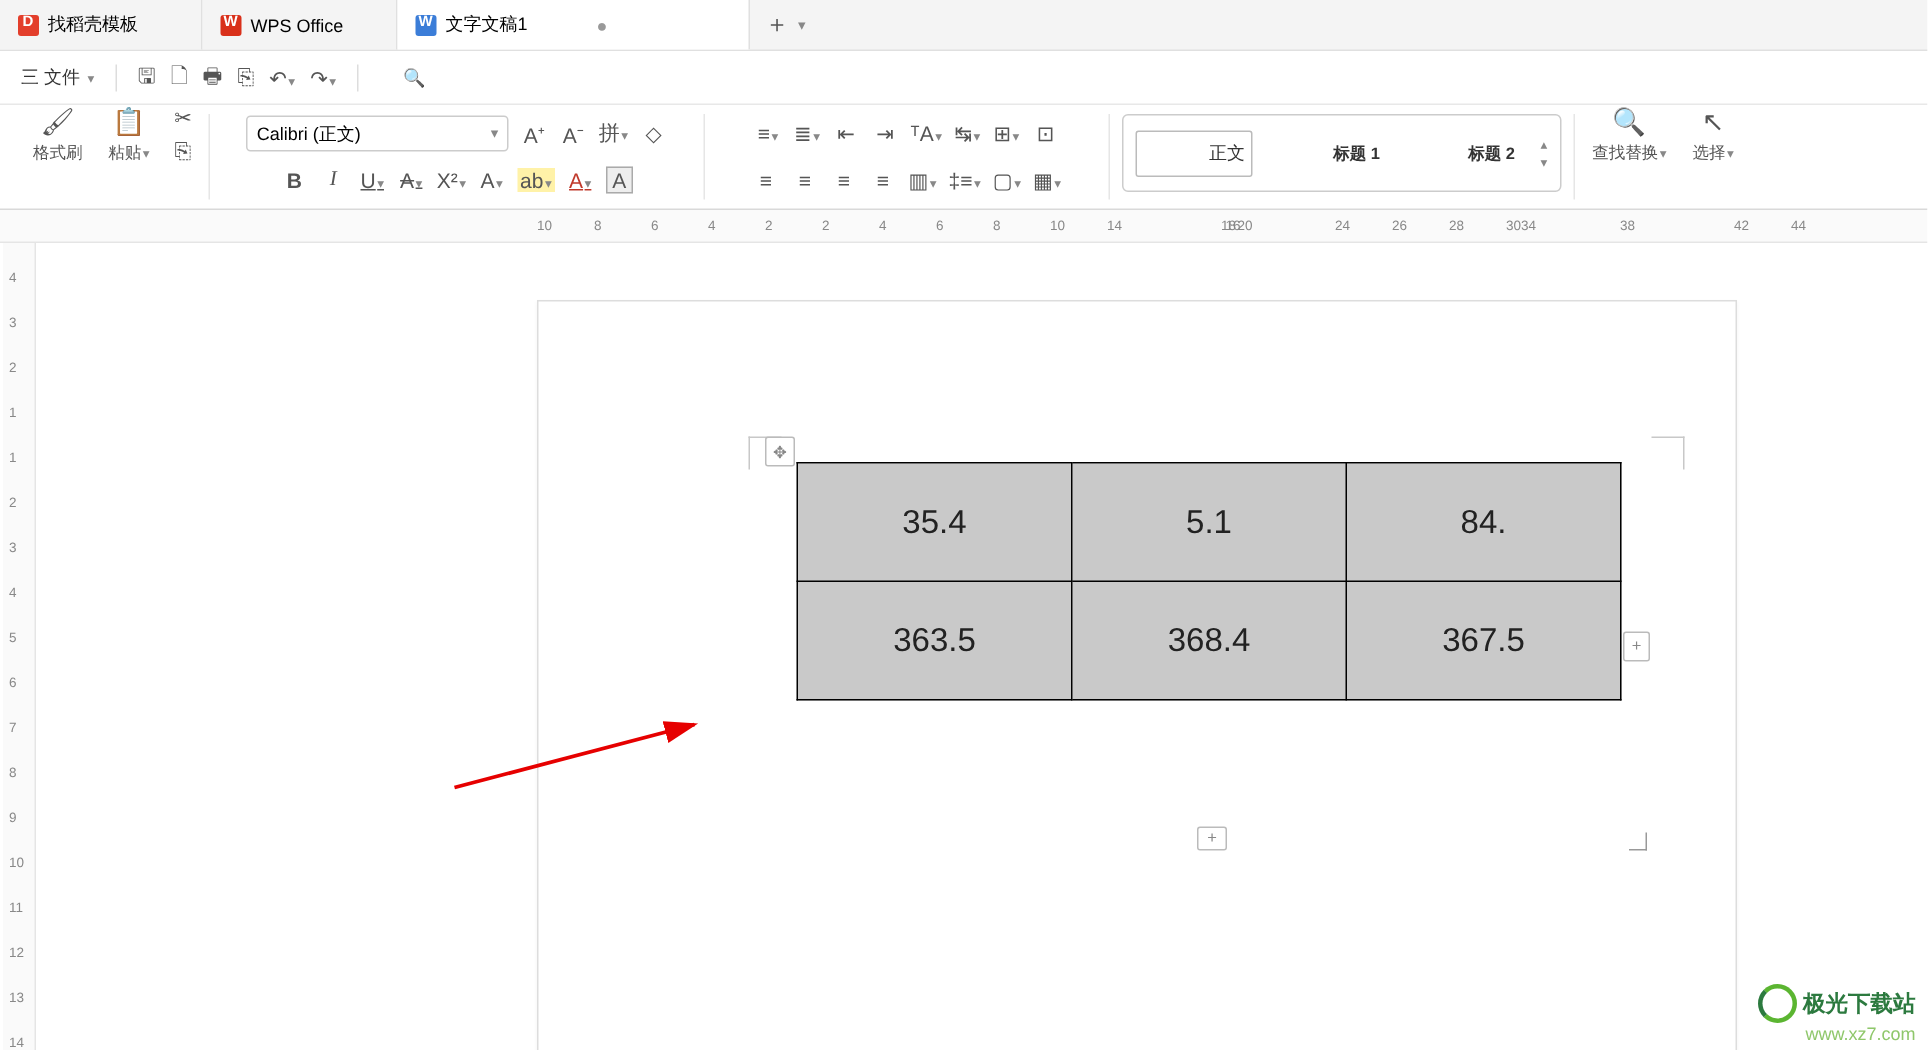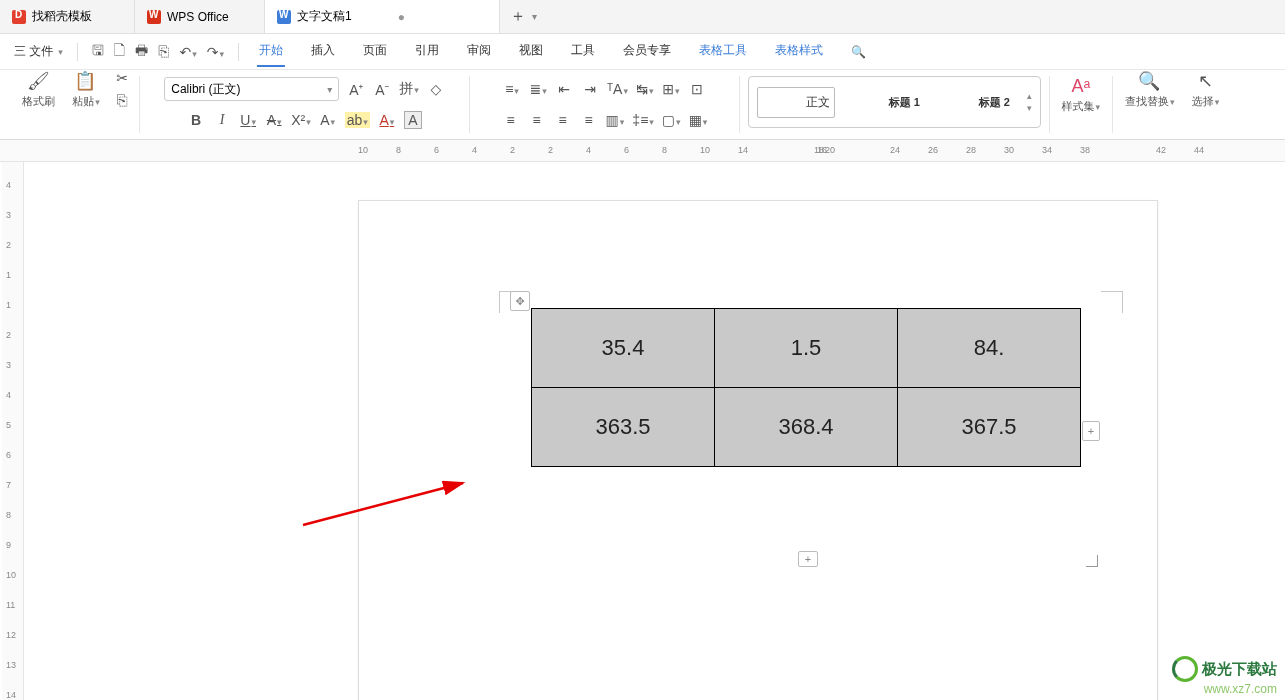--- a/index.html
+++ b/index.html
@@ -118,32 +118,20 @@
   <div class="divider"></div>
   <div class="qat">
     <span class="ico">🖫</span>
     <span class="ico">🗋</span>
     <span class="ico">🖶</span>
     <span class="ico">⎘</span>
     <span class="ico">↶<span class="ddsmall">▾</span></span>
     <span class="ico">↷<span class="ddsmall">▾</span></span>
   </div>
   <div class="divider"></div>
-  <div class="menuitems">
-    <span class="menuitem active">开始</span>
-    <span class="menuitem">插入</span>
-    <span class="menuitem">页面</span>
-    <span class="menuitem">引用</span>
-    <span class="menuitem">审阅</span>
-    <span class="menuitem">视图</span>
-    <span class="menuitem">工具</span>
-    <span class="menuitem">会员专享</span>
-    <span class="menuitem blue">表格工具</span>
-    <span class="menuitem blue">表格样式</span>
-  </div>
   <span class="search">🔍</span>
 </div>
 
 <div class="ribbon">
   <div class="rgroup">
     <div class="row">
       <div class="bigbtn">
           <span class="ico">🖌</span>
           <span class="txt">格式刷</span>
         </div>
@@ -210,26 +198,20 @@
       <div class="styleitem sel">正文</div>
       <div class="styleitem h1">标题 1</div>
       <div class="styleitem h2">标题 2</div>
       <div class="stylescroll">
           <span>▴</span>
           <span>▾</span>
         </div>
     </div>
   </div>
 
-  <div class="rgroup">
-    <div class="bigbtn">
-        <span class="ico" style="color:#d46;">Aᵃ</span>
-        <span class="txt"><span>样式集</span><span class="ddsmall">▾</span></span>
-      </div>
-  </div>
 
   <div class="rgroup" style="border-right:none">
     <div class="row">
       <div class="bigbtn">
           <span class="ico">🔍</span>
           <span class="txt"><span>查找替换</span><span class="ddsmall">▾</span></span>
         </div>
       <div class="bigbtn">
           <span class="ico">↖</span>
           <span class="txt"><span>选择</span><span class="ddsmall">▾</span></span>
@@ -251,21 +233,21 @@
       <span class="tick" style="left: 304px;">8</span>
       <span class="tick" style="left: 342px;">10</span>
       <span class="tick" style="left: 380px;">14</span>
       <span class="tick" style="left: 418px; margin-left: 41px;">16</span>
       <span class="tick" style="left: 456px;">18</span>
       <span class="tick" style="left: 467px;">20</span>
       <span class="tick" style="left: 532px;">24</span>
       <span class="tick" style="left: 570px;">26</span>
       <span class="tick" style="left: 608px;">28</span>
       <span class="tick" style="left: 646px;">30</span>
-      <span class="tick" style="left: 684px;">34</span>
+      <span class="tick" style="left: 656px;">34</span>
       <span class="tick" style="left: 722px;">38</span>
       <span class="tick" style="left: 760px; margin-top: 36px;">40</span>
       <span class="tick" style="left: 798px;">42</span>
       <span class="tick" style="left: 836px;">44</span>
     </div>
 </div>
 
 <div class="vruler" style="position:absolute;top:162px;bottom:0;" id="vruler">
     <span class="vtick" style="top: 18px;">4</span>
     <span class="vtick" style="top: 48px;">3</span>
@@ -291,21 +273,21 @@
   <div class="corner tl"></div>
   <div class="corner tr"></div>
 </div>
 
 <div class="movehandle">✥</div>
 
 <table class="tbl">
   <tbody>
       <tr>
     <td>35.4</td>
-    <td>1.5</td>
+    <td>5.1</td>
     <td>84.</td>
   </tr>
   <tr>
     <td>363.5</td>
     <td>368.4</td>
     <td>367.5</td>
   </tr>
 </tbody>
   </table>
 

